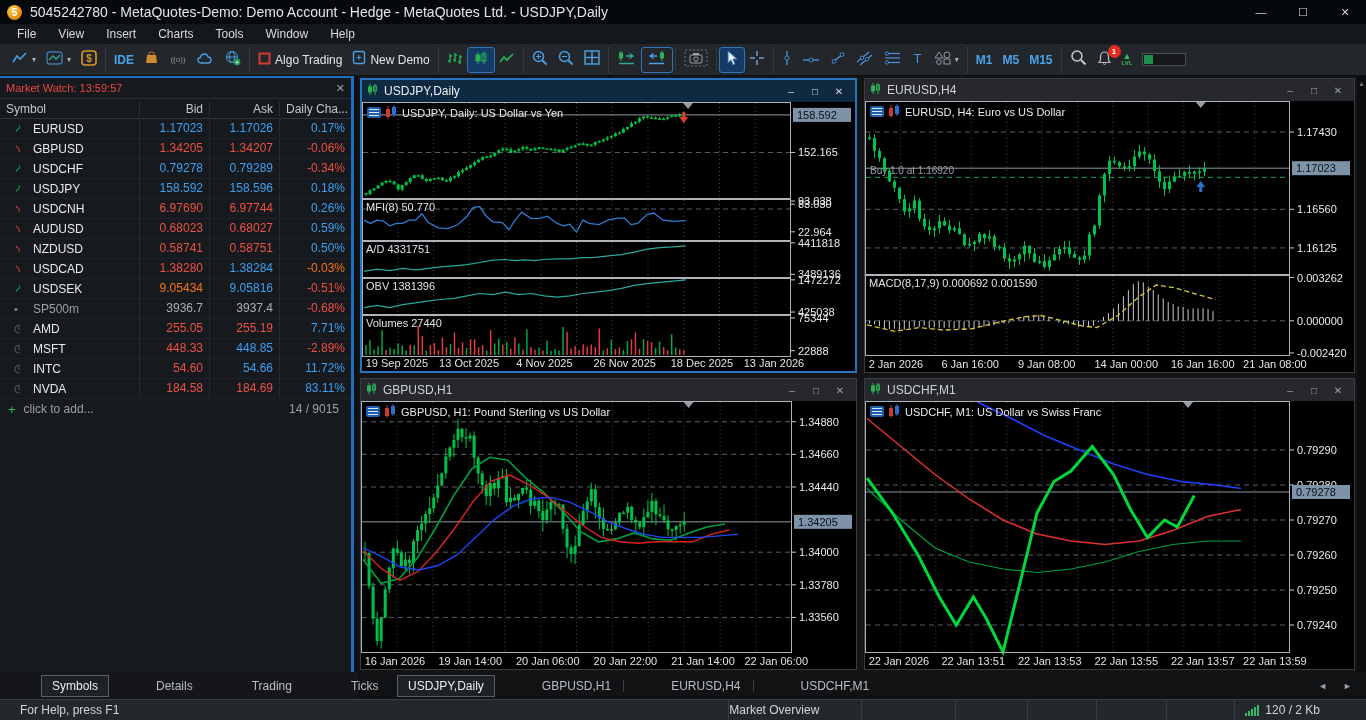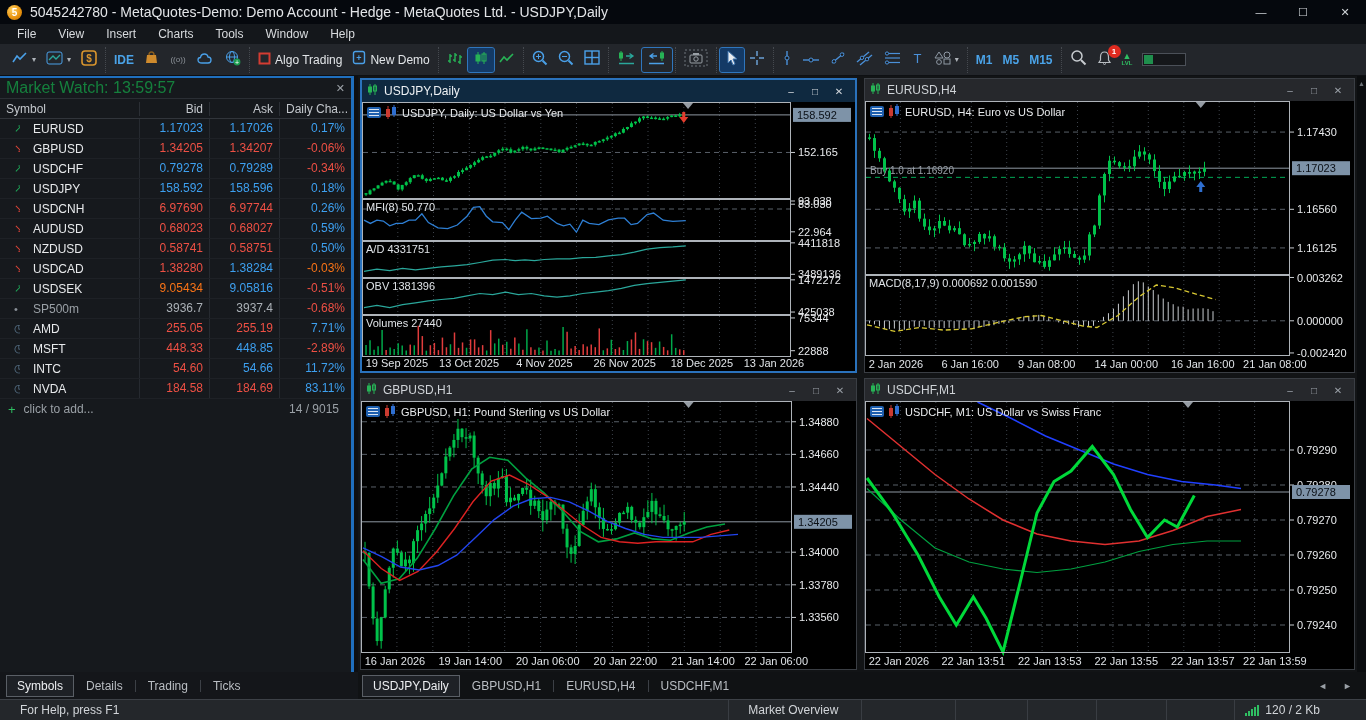--- a/index.html
+++ b/index.html
@@ -34,21 +34,21 @@
          font-size:8px;min-width:13px;height:13px;line-height:13px;text-align:center;font-weight:bold;}
   .lvl-ico{display:flex;flex-direction:column;align-items:center;line-height:7px;}
   .lvl-ico .a{color:#2fbf62;font-size:9px;} .lvl-ico .t{color:#2fbf62;font-size:6px;font-weight:bold;}
   .prog-box{width:44px;height:13px;border:1px solid #4b5058;background:#15171a;display:flex;align-items:center;}
   .prog-box i{display:block;width:9px;height:9px;margin-left:1px;background:#1f8f4d;}
   
   .mw{position:absolute;left:0;top:76px;width:351px;height:596px;background:#16191d;border-top:2px solid #1f6fbe;}
   .mw-splitter{position:absolute;left:351px;top:76px;width:3px;height:623px;background:#1f6fbe;}
   .mw-gap{position:absolute;left:354px;top:76px;width:4px;height:623px;background:#0d0f12;}
   .mw-header{height:21px;display:flex;align-items:center;padding:0 6px;border-bottom:1px solid #2a2e34;}
-  .mw-header .t{font-size:16px;color:#15803d;}
+  .mw-header .t{font-size:11px;color:#ef4444;}
   .mw-header .x{margin-left:auto;color:#9ba1a7;font-size:11px;}
   .mw-cols,.mw-row{display:grid;grid-template-columns:140px 70px 70px 71px;align-items:center;height:20px;}
   .mw-cols{color:#c3c7cc;font-size:12px;border-bottom:1px solid #31353b;}
   .mw-cols span,.mw-row span{padding:0 6px;white-space:nowrap;overflow:hidden;}
   .cell-r{text-align:right;}
   .mw-body .mw-row{font-size:12px;border-bottom:1px solid #1e2126;}
   .mw-row .sym{display:flex;align-items:center;gap:7px;color:#e8eaec;padding-left:8px;}
   .dir{width:12px;text-align:center;font-size:11px;}
   .mw-add{display:flex;align-items:center;height:20px;font-size:12px;color:#9aa0a6;padding:0 8px;}
   .mw-add .plus{color:#2fbf62;margin-right:8px;font-size:13px;}
@@ -65,29 +65,29 @@
   .cw-title .nm{font-size:12px;color:#cfd3d7;margin-left:5px;}
   .chart-window.active .cw-title .nm{color:#eef1f4;}
   .cw-btns{margin-left:auto;display:flex;}
   .cw-btn{width:24px;text-align:center;font-size:10px;color:#9aa0a7;}
   .chart-window.active .cw-btn{color:#d4d8dd;}
   .cw-canvas{position:relative;background:#000;}
   
   .tabband{position:absolute;left:0;top:672px;width:1366px;height:27px;background:#101214;display:flex;}
   .mwtabs{width:358px;display:flex;align-items:center;padding-left:6px;gap:2px;background:#14161a;}
   .ctabs{flex:1;display:flex;align-items:center;padding-left:4px;gap:2px;position:relative;}
-  .tab{font-size:12px;color:#b9bdc2;padding:3px 10px;white-space:nowrap;}
+  .tab{font-size:12px;color:#b9bdc2;padding:3px 10px;white-space:nowrap;margin-left:35px;}
   .tab.active{color:#eceef1;border:1px solid #5a5f66;background:#1e2126;}
   .tabsep{width:1px;height:12px;background:#3c4046;}
   .ctab-arrows{position:absolute;right:14px;display:flex;gap:16px;color:#9aa0a6;font-size:9px;}
   
   .statusbar{position:absolute;left:0;top:699px;width:1366px;height:21px;background:#24272b;
              border-top:1px solid #3d4147;display:flex;align-items:center;font-size:12px;color:#d2d5d9;}
   .sb-help{padding-left:20px;flex:1;}
-  .sb-cell{height:21px;line-height:20px;border-left:1px solid #393d43;padding:0 19px;white-space:nowrap;}
+  .sb-cell{height:21px;line-height:20px;border-left:1px solid #393d43;padding:0 0;white-space:nowrap;}
   .sb-right{display:flex;align-items:center;gap:6px;border-left:1px solid #393d43;height:21px;
             padding:0 46px 0 10px;}
   .sig{display:flex;align-items:flex-end;gap:1px;height:11px;}
   .sig i{display:block;width:2px;background:#2fbf62;}
   svg text{font-family:"Liberation Sans",sans-serif;}
 </style>
 </head>
 <body>
 
 <div class="app">

